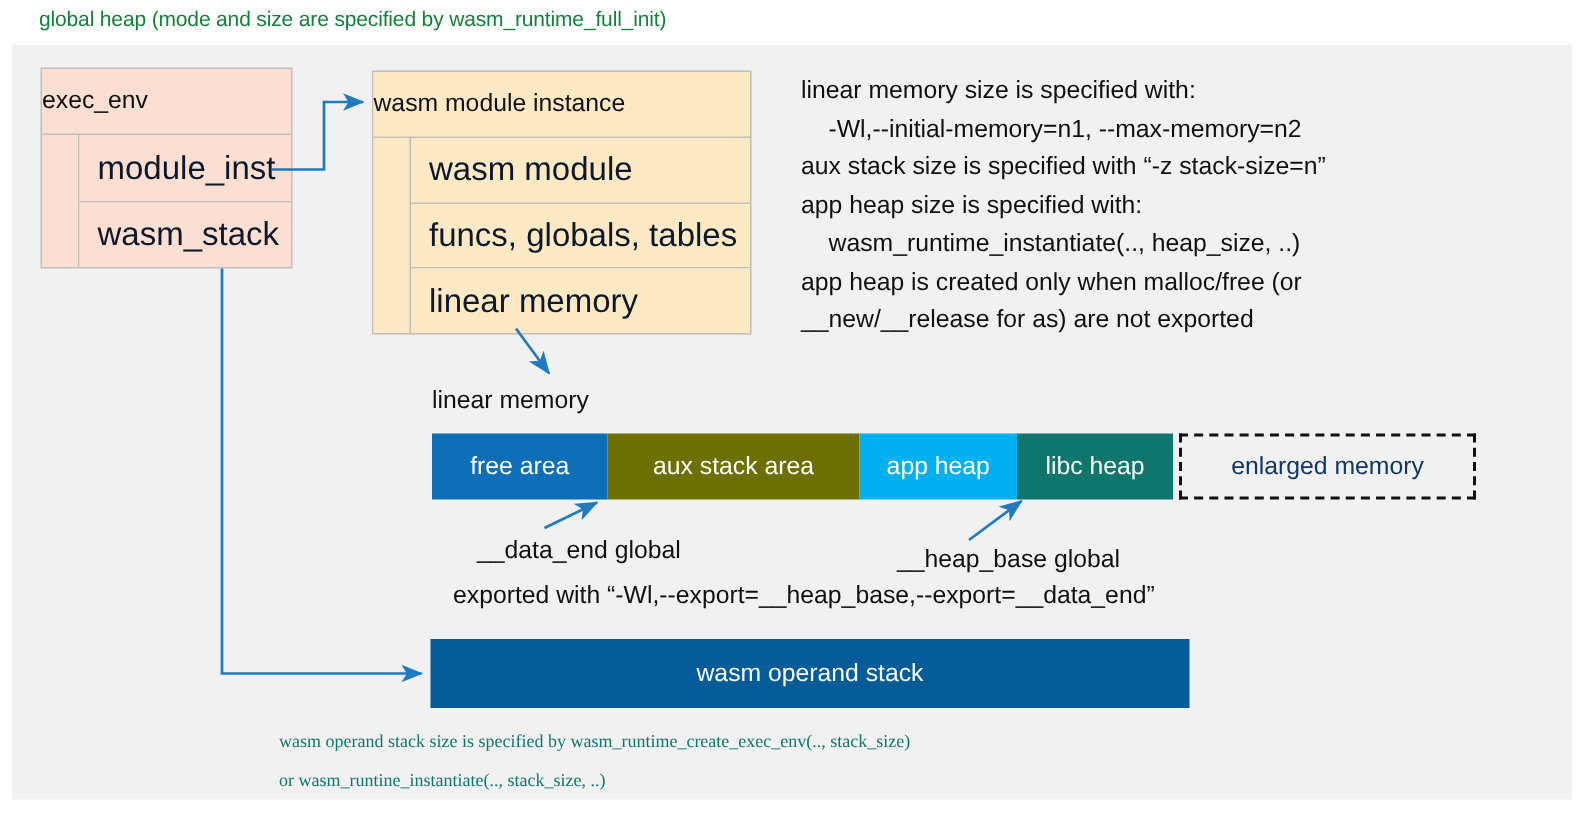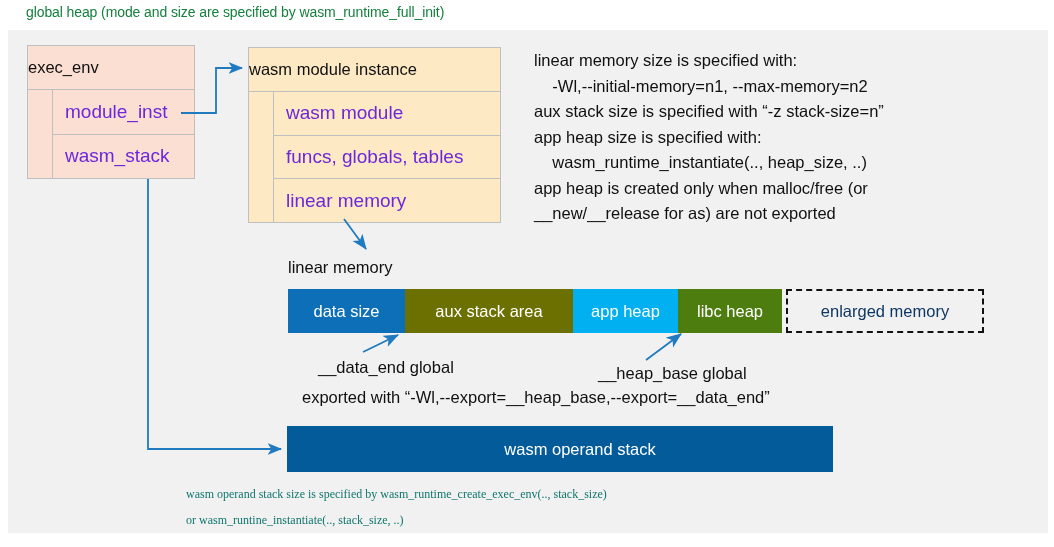--- a/index.html
+++ b/index.html
@@ -68,22 +68,22 @@
     flex: 1 1 auto;
     display: flex;
     flex-direction: column;
   }
   .struct .row {
     box-sizing: border-box;
     flex: 1 1 0;
     display: flex;
     align-items: center;
     padding-left: 12px;
-    font-size: 19px;
-    color: #6d28d9;
+    font-size: 22px;
+    color: #0f172a;
     border-bottom: 1px solid #bfbfbf;
   }
   .struct .row:last-child { border-bottom: none; }
 
   
   #exec-env-box { background: #fbdfd2; }
   #exec-env-box .hdr,
   #exec-env-box .row,
   #exec-env-box .gutter { background: #fbdfd2; }
 
@@ -149,21 +149,20 @@
     left: 287px;
     top: 426px;
     width: 506px;
     height: 46px;
     background: #035b99;
     display: flex;
     align-items: center;
     justify-content: center;
     color: #ffffff;
     font-size: 16.5px;
-    padding-left: 40px;
   }
 
   #operand-stack-note {
     left: 186px;
     top: 481px;
     font-size: 12px;
     line-height: 26px;
     color: #0f766e;
     white-space: pre;
     font-family: Liberation Serif, serif;
@@ -212,24 +211,24 @@
     -Wl,--initial-memory=n1, --max-memory=n2
 aux stack size is specified with “-z stack-size=n”
 app heap size is specified with:
     wasm_runtime_instantiate(.., heap_size, ..)
 app heap is created only when malloc/free (or
 __new/__release for as) are not exported</div>
 
   <div class="abs" id="linear-memory-label">linear memory</div>
 
   <div class="abs" id="memory-bar">
-    <div class="seg" style="width:117px; background:#0d6fb8;">data size</div>
+    <div class="seg" style="width:117px; background:#0d6fb8;">free area</div>
     <div class="seg" style="width:168px; background:#6b7000;">aux stack area</div>
     <div class="seg" style="width:105px; background:#00b0f0;">app heap</div>
-    <div class="seg" style="width:104px; background:#4d7c0f;">libc heap</div>
+    <div class="seg" style="width:104px; background:#0f766e;">libc heap</div>
     <div class="seg dashed" style="width:198px;">enlarged memory</div>
   </div>
 
   <div class="abs annot" id="data-end-label">__data_end global</div>
   <div class="abs annot" id="export-line">exported with “-Wl,--export=__heap_base,--export=__data_end”</div>
   <div class="abs annot" id="heap-base-label">__heap_base global</div>
 
   <div class="abs" id="operand-stack-box">wasm operand stack</div>
 
   <div class="abs" id="operand-stack-note">wasm operand stack size is specified by wasm_runtime_create_exec_env(.., stack_size)

